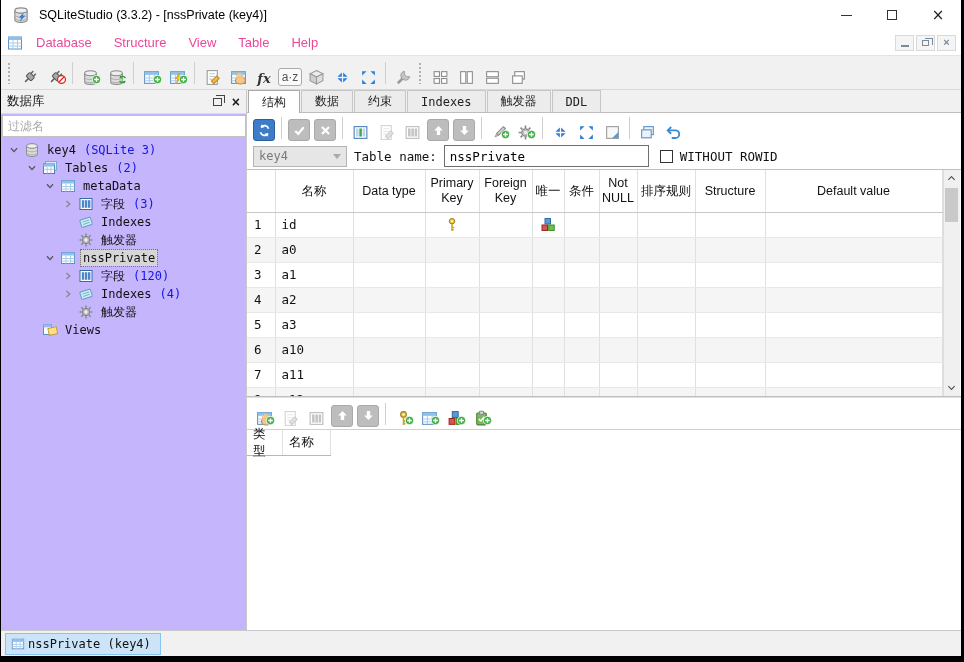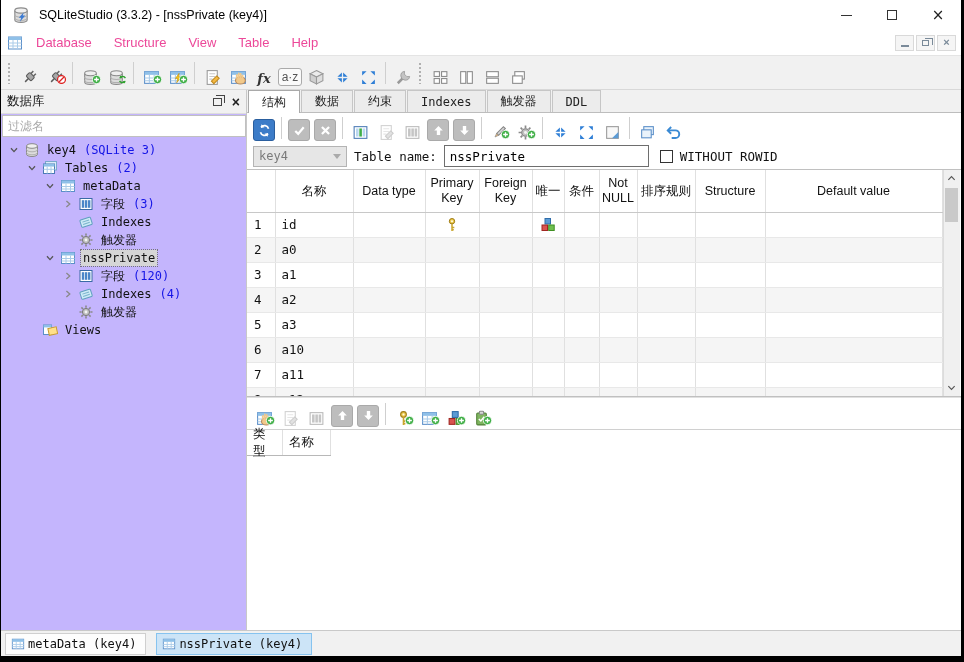--- a/index.html
+++ b/index.html
@@ -877,28 +877,20 @@
           <div class="c-header" id="c-header">
               <span class="c-h c0">类型</span>
               <span class="c-h c1">名称</span>
             </div>
           <div class="c-body"></div>
         </div>
       </div>
     </div>
 
     <div class="taskbar" id="taskbar">
-        <span class="tk-btn">
-          <svg viewBox="0 0 16 16">
-            <rect x="1.5" y="2.5" width="13" height="11" fill="#fff" stroke="#5b8fc9"></rect>
-            <rect x="1.5" y="2.5" width="13" height="3" fill="#8fc0e8"></rect>
-            <path d="M1.5 8.5h13M1.5 11h13M6 5.5v8M10.5 5.5v8" stroke="#aacbe8" fill="none"></path>
-          </svg>
-          <span>metaData (key4)</span>
-        </span>
         <span class="tk-btn active">
           <svg viewBox="0 0 16 16">
             <rect x="1.5" y="2.5" width="13" height="11" fill="#fff" stroke="#5b8fc9"></rect>
             <rect x="1.5" y="2.5" width="13" height="3" fill="#8fc0e8"></rect>
             <path d="M1.5 8.5h13M1.5 11h13M6 5.5v8M10.5 5.5v8" stroke="#aacbe8" fill="none"></path>
           </svg>
           <span>nssPrivate (key4)</span>
         </span>
       </div>
 

